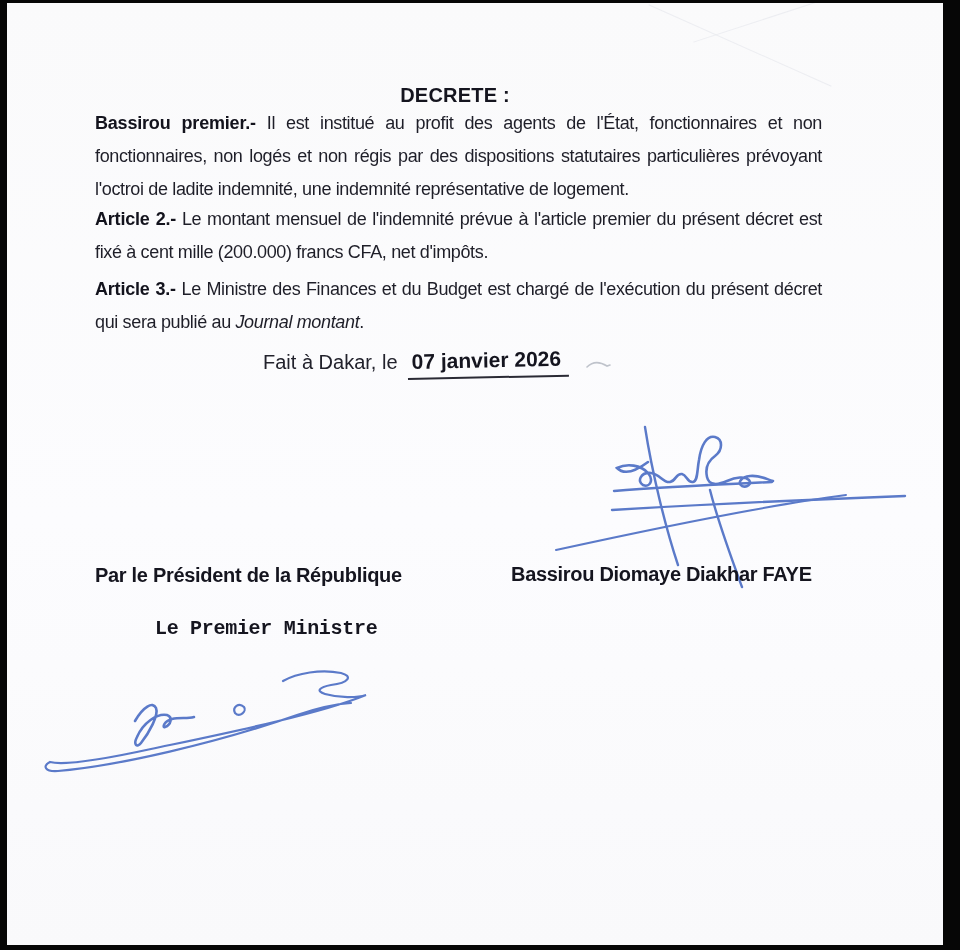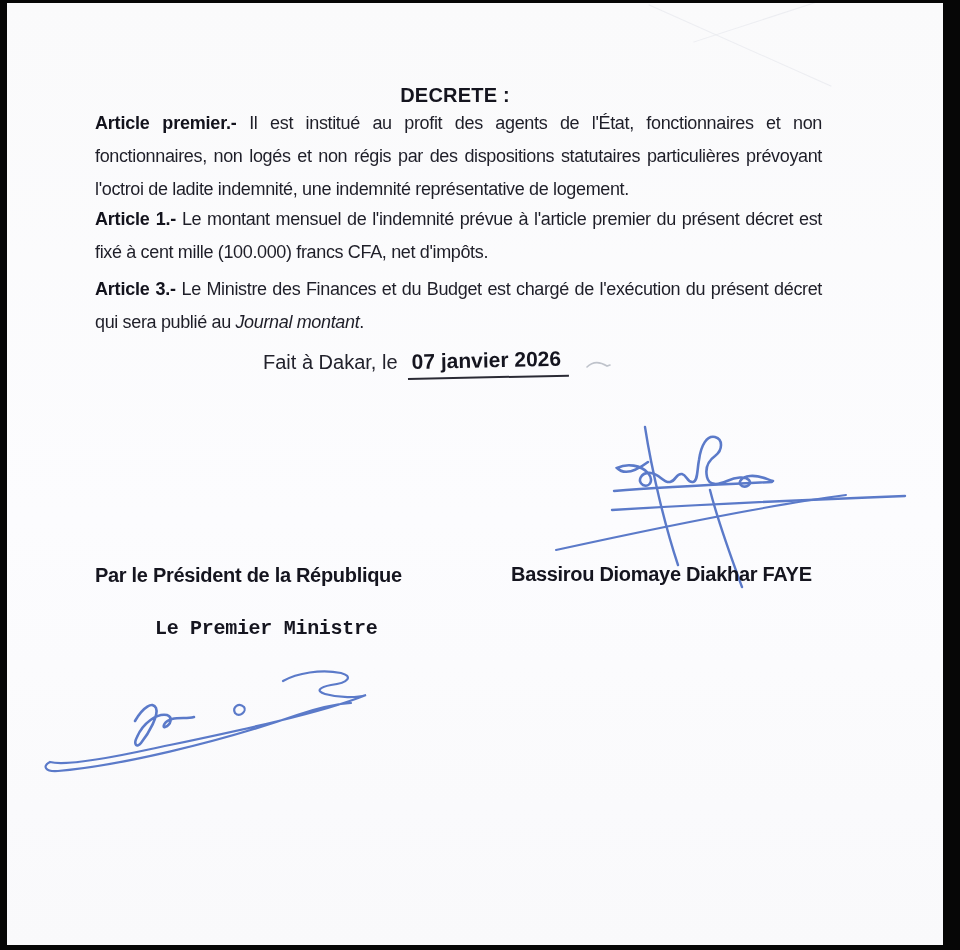--- a/index.html
+++ b/index.html
@@ -60,25 +60,25 @@
 </style>
 </head>
 <body>
 
 <div class="paper">
   <div class="crease crease-1"></div>
   <div class="crease crease-2"></div>
 
   <h1 class="title">DECRETE :</h1>
 
-  <p class="para p1"><b>Article premier.-</b>
+  <p class="para p1"><b>Bassirou premier.-</b>
     <span>Il est institué au profit des agents de l'État, fonctionnaires et non fonctionnaires, non logés et non régis par des dispositions statutaires particulières prévoyant l'octroi de ladite indemnité, une indemnité représentative de logement.</span></p>
 
-  <p class="para p2"><b>Article 1.-</b>
-    <span>Le montant mensuel de l'indemnité prévue à l'article premier du présent décret est fixé à cent mille (100.000) francs CFA, net d'impôts.</span></p>
+  <p class="para p2"><b>Article 2.-</b>
+    <span>Le montant mensuel de l'indemnité prévue à l'article premier du présent décret est fixé à cent mille (200.000) francs CFA, net d'impôts.</span></p>
 
   <p class="para p3"><b>Article 3.-</b>
     <span>Le Ministre des Finances et du Budget est chargé de l'exécution du présent décret qui sera publié au</span>
     <i>Journal montant</i><span>.</span></p>
 
   <p class="dateline"><span>Fait à Dakar, le</span><span class="date-value">07 janvier 2026</span></p>
 
   <svg class="scan-squiggle" width="26" height="12" viewBox="0 0 26 12">
     <path d="M1,8 C7,2 13,2 21,7 L24,6" fill="none" stroke="#bfc3cb" stroke-width="1.6" stroke-linecap="round"></path>
   </svg>

